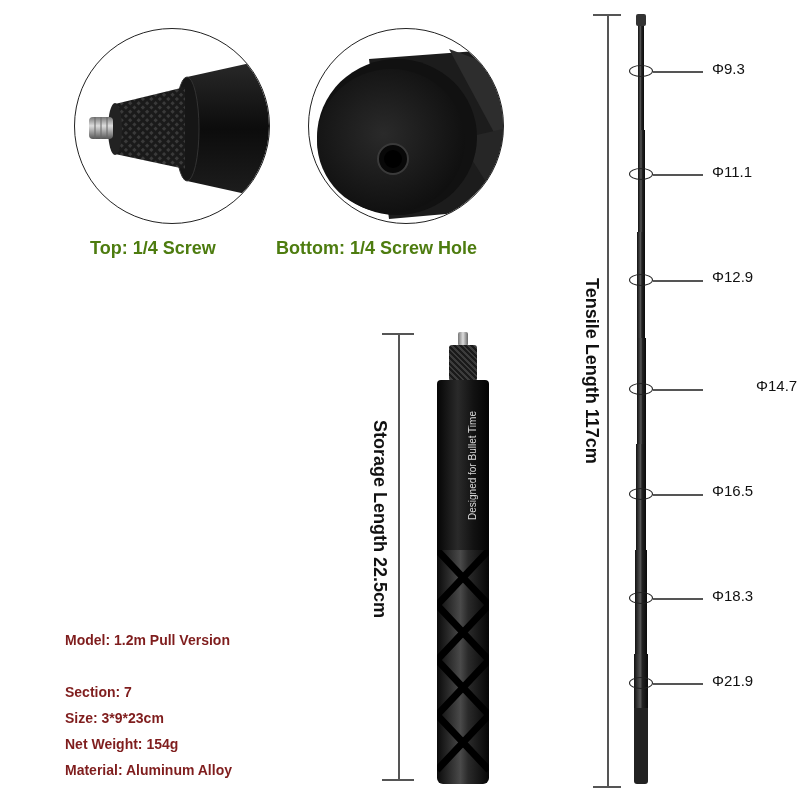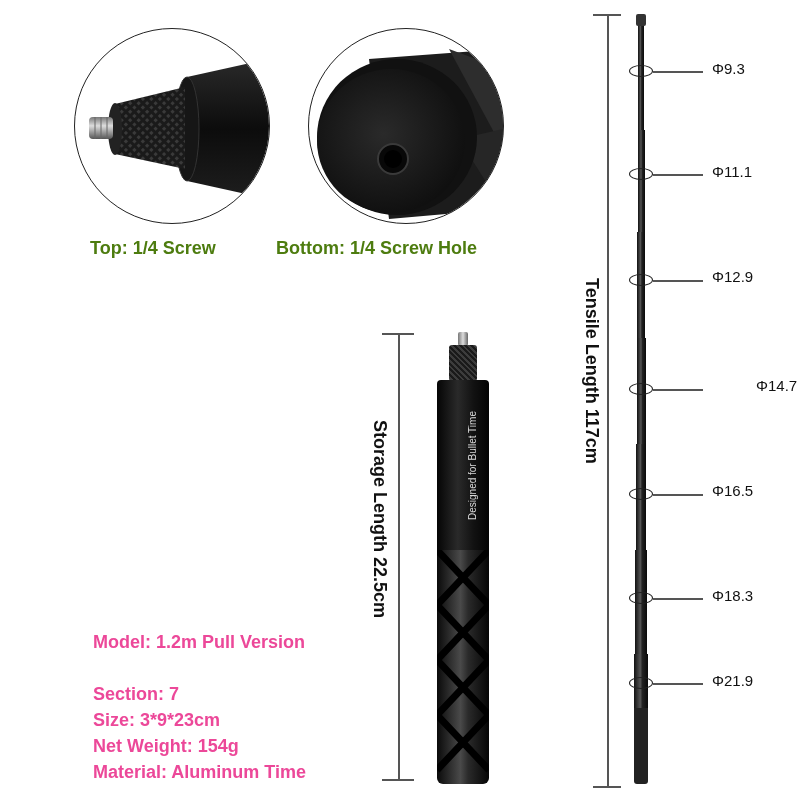--- a/index.html
+++ b/index.html
@@ -12,22 +12,22 @@
   .abs { position: absolute; }
   .circle {
     position: absolute; border-radius: 50%;
     border: 1.5px solid #222; background: #fff; overflow: hidden;
   }
   .caption {
     position: absolute; font-weight: bold; font-size: 18px; color: #4d7c0f;
     white-space: nowrap;
   }
   .spec-line {
-    position: absolute; left: 65px; font-weight: bold; font-size: 18px;
-    white-space: nowrap; color: #ec4899; margin-left: 28px;
+    position: absolute; left: 65px; font-weight: bold; font-size: 14px;
+    white-space: nowrap; color: #7f1d1d;
   }
   .vert-label {
     position: absolute; font-weight: bold; font-size: 18px; white-space: nowrap;
     transform-origin: left top; transform: rotate(90deg); color: #111;
   }
   .dim-line { position: absolute; background: #555; }
   .diam-label {
     position: absolute; font-size: 15px; color: #111; white-space: nowrap;
   }
   .leader { position: absolute; height: 1.5px; background: #555; }
@@ -110,21 +110,21 @@
         <path d="M52 0 L0 55 L52 110 L0 165 L52 220"></path>
       </g>
     </svg>
   </div>
 </div>
 
 <div class="spec-line" style="top:632px;">Model: 1.2m Pull Version</div>
 <div class="spec-line" style="top:684px;">Section: 7</div>
 <div class="spec-line" style="top:710px;">Size: 3*9*23cm</div>
 <div class="spec-line" style="top:736px;">Net Weight: 154g</div>
-<div class="spec-line" style="top:762px;">Material: Aluminum Time</div>
+<div class="spec-line" style="top:762px;">Material: Aluminum Alloy</div>
 
 <div class="dim-line" style="left:607px; top:14px; width:1.5px; height:772px;"></div>
 <div class="dim-line" style="left:593px; top:14px; width:28px; height:1.5px;"></div>
 <div class="dim-line" style="left:593px; top:786px; width:28px; height:1.5px;"></div>
 <div class="vert-label" style="left:602px; top:278px;">Tensile Length 117cm</div>
 
 <div>
   <div class="abs" style="left:636px; top:14px; width:10px; height:12px; background:#333; border-radius:2px;"></div>
   <div class="seg" style="left:638px; top:26px; width:6px; height:104px;"></div>
   <div class="seg" style="left:637.5px; top:130px; width:7px; height:102px;"></div>

